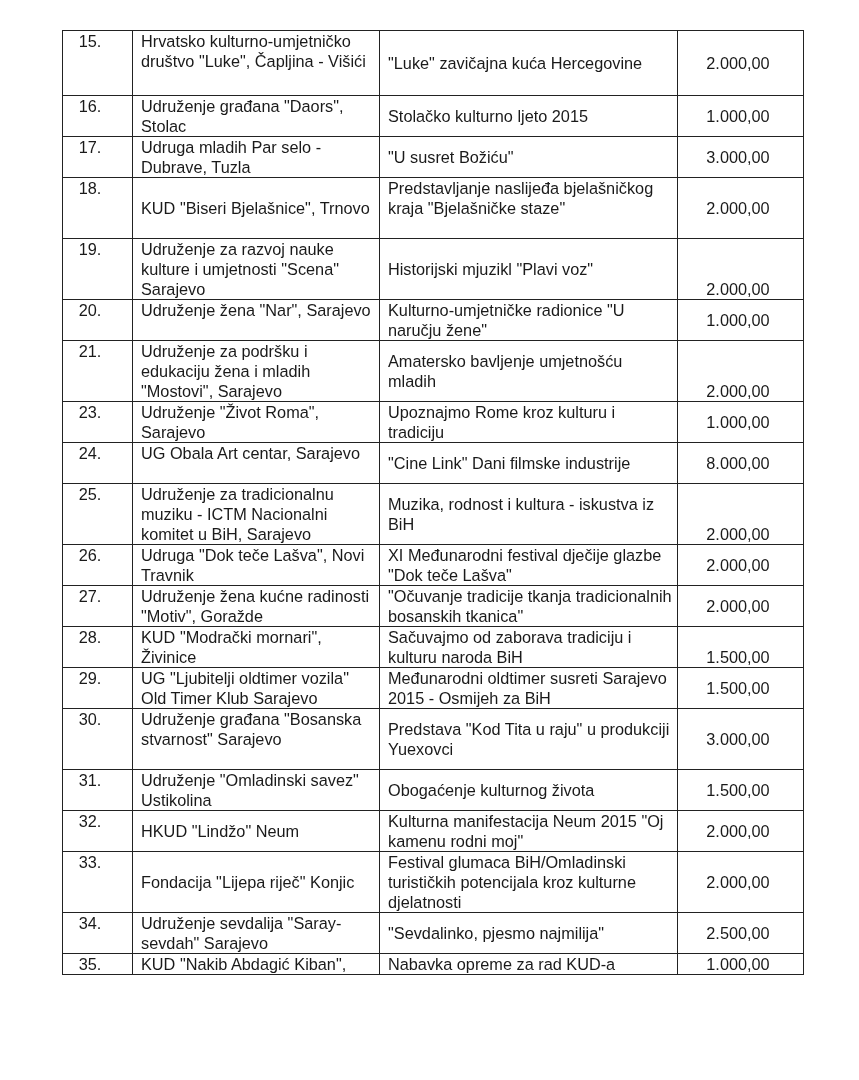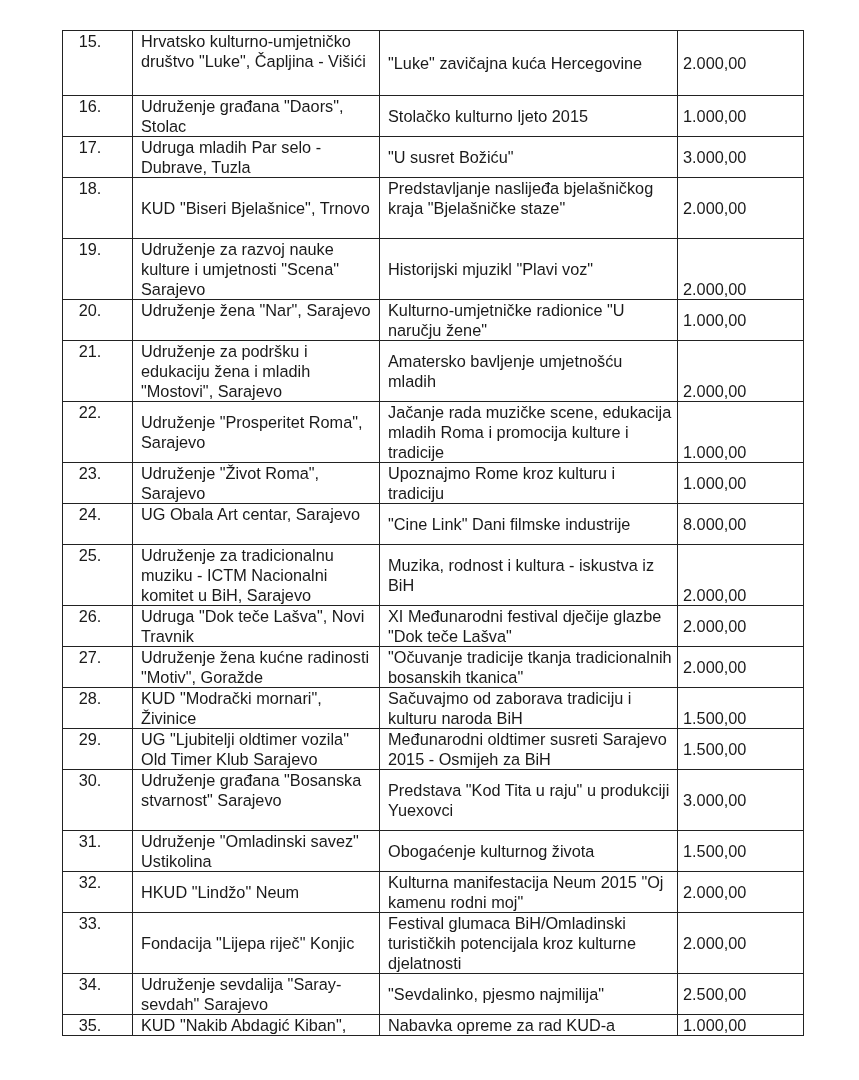--- a/index.html
+++ b/index.html
@@ -36,21 +36,21 @@
     .grant-table col.c-proj { width: 298px; }
     .grant-table col.c-amt { width: 126px; }
     td.num {
       text-align: center;
       vertical-align: top;
       padding-right: 20px;
     }
     td.org { padding-left: 8px; }
     td.proj { padding-left: 8px; }
     td.amt {
-      text-align: left;
+      text-align: center;
       padding-right: 10px;
     }
     td.amt.bottom { vertical-align: bottom; }
     td.org.top, td.proj.top { vertical-align: top; }
   </style>
 </head>
 <body>
 
 <table class="grant-table">
   <colgroup>
@@ -94,26 +94,20 @@
         <td class="num">20.</td>
         <td class="org top">Udruženje žena "Nar", Sarajevo</td>
         <td class="proj top">Kulturno-umjetničke radionice "U naručju žene"</td>
         <td class="amt">1.000,00</td>
       </tr>
       <tr style="height: 61px;">
         <td class="num">21.</td>
         <td class="org top">Udruženje za podršku i edukaciju žena i mladih "Mostovi", Sarajevo</td>
         <td class="proj middle">Amatersko bavljenje umjetnošću mladih</td>
         <td class="amt bottom">2.000,00</td>
-      </tr>
-      <tr style="height: 61px;">
-        <td class="num">22.</td>
-        <td class="org middle">Udruženje "Prosperitet Roma", Sarajevo</td>
-        <td class="proj top">Jačanje rada muzičke scene, edukacija mladih Roma i promocija kulture i tradicije</td>
-        <td class="amt bottom">1.000,00</td>
       </tr>
       <tr style="height: 40px;">
         <td class="num">23.</td>
         <td class="org top">Udruženje "Život Roma", Sarajevo</td>
         <td class="proj top">Upoznajmo Rome kroz kulturu i tradiciju</td>
         <td class="amt">1.000,00</td>
       </tr>
       <tr style="height: 41px;">
         <td class="num">24.</td>
         <td class="org top">UG Obala Art centar, Sarajevo</td>

